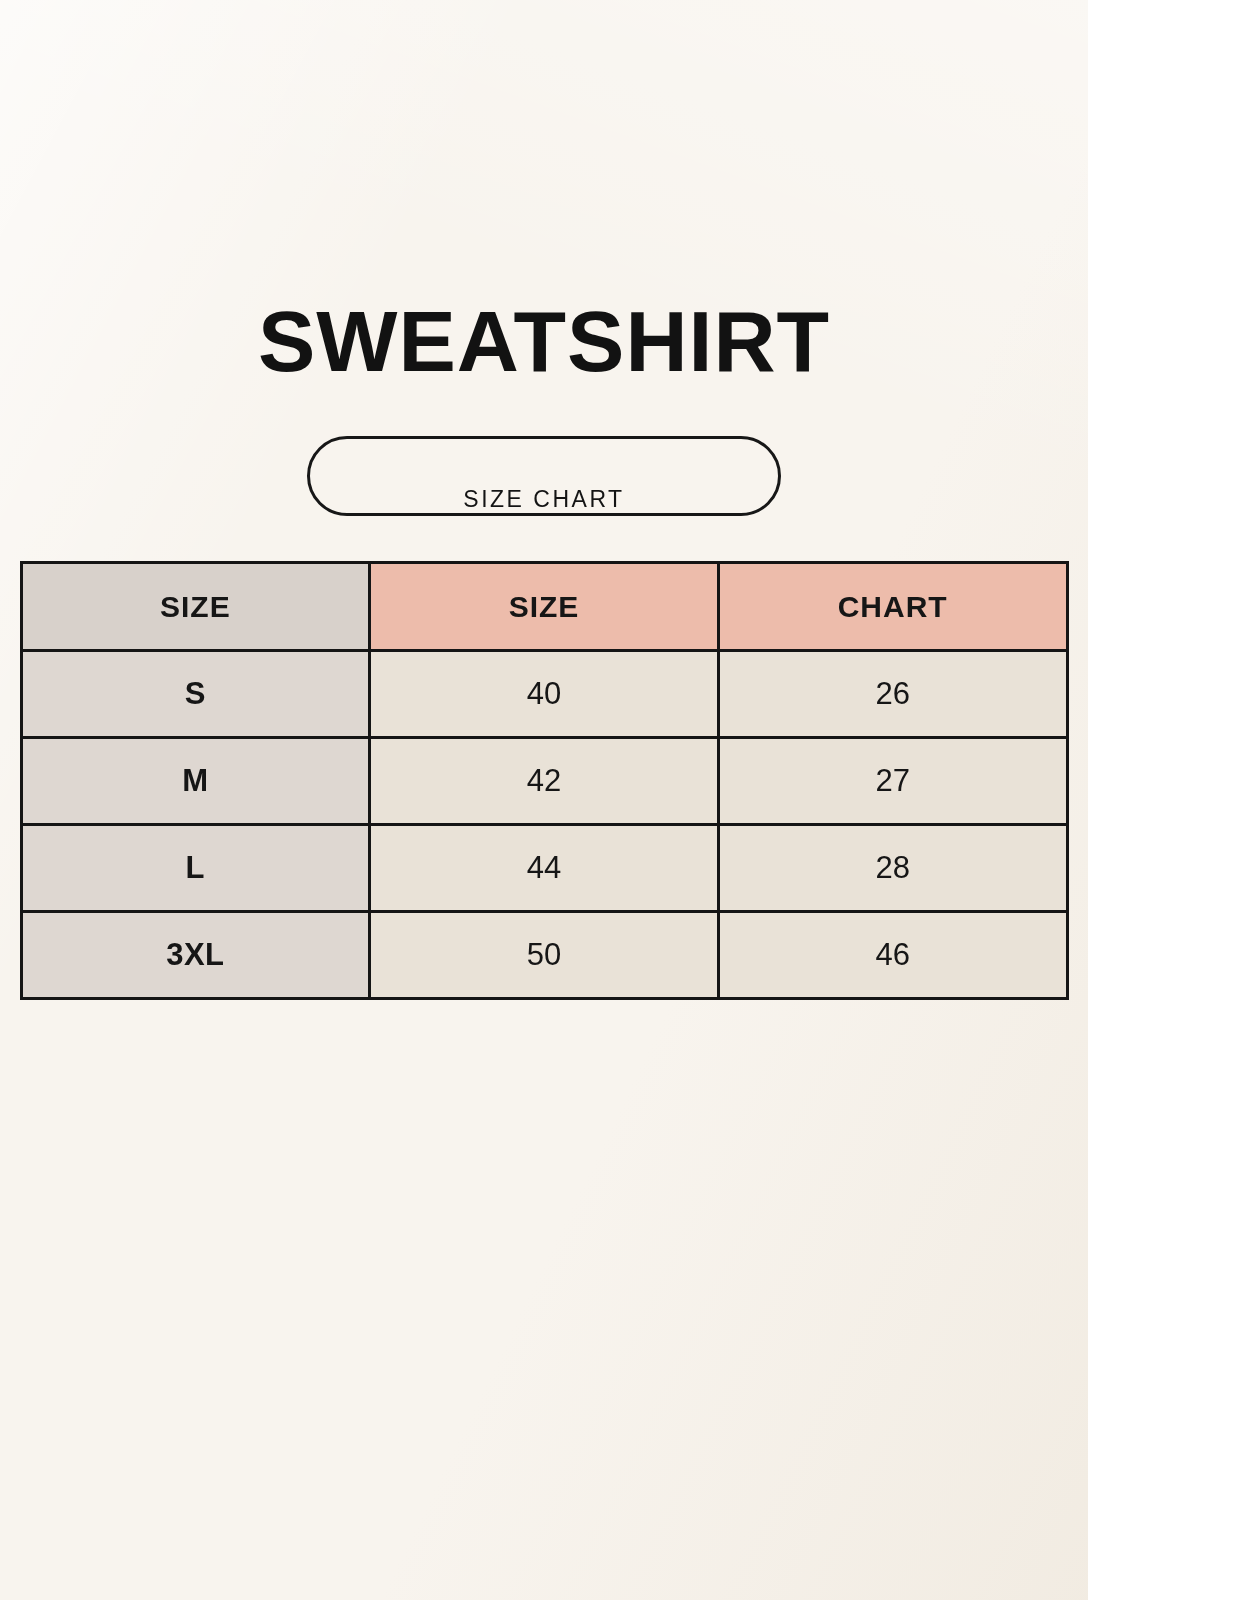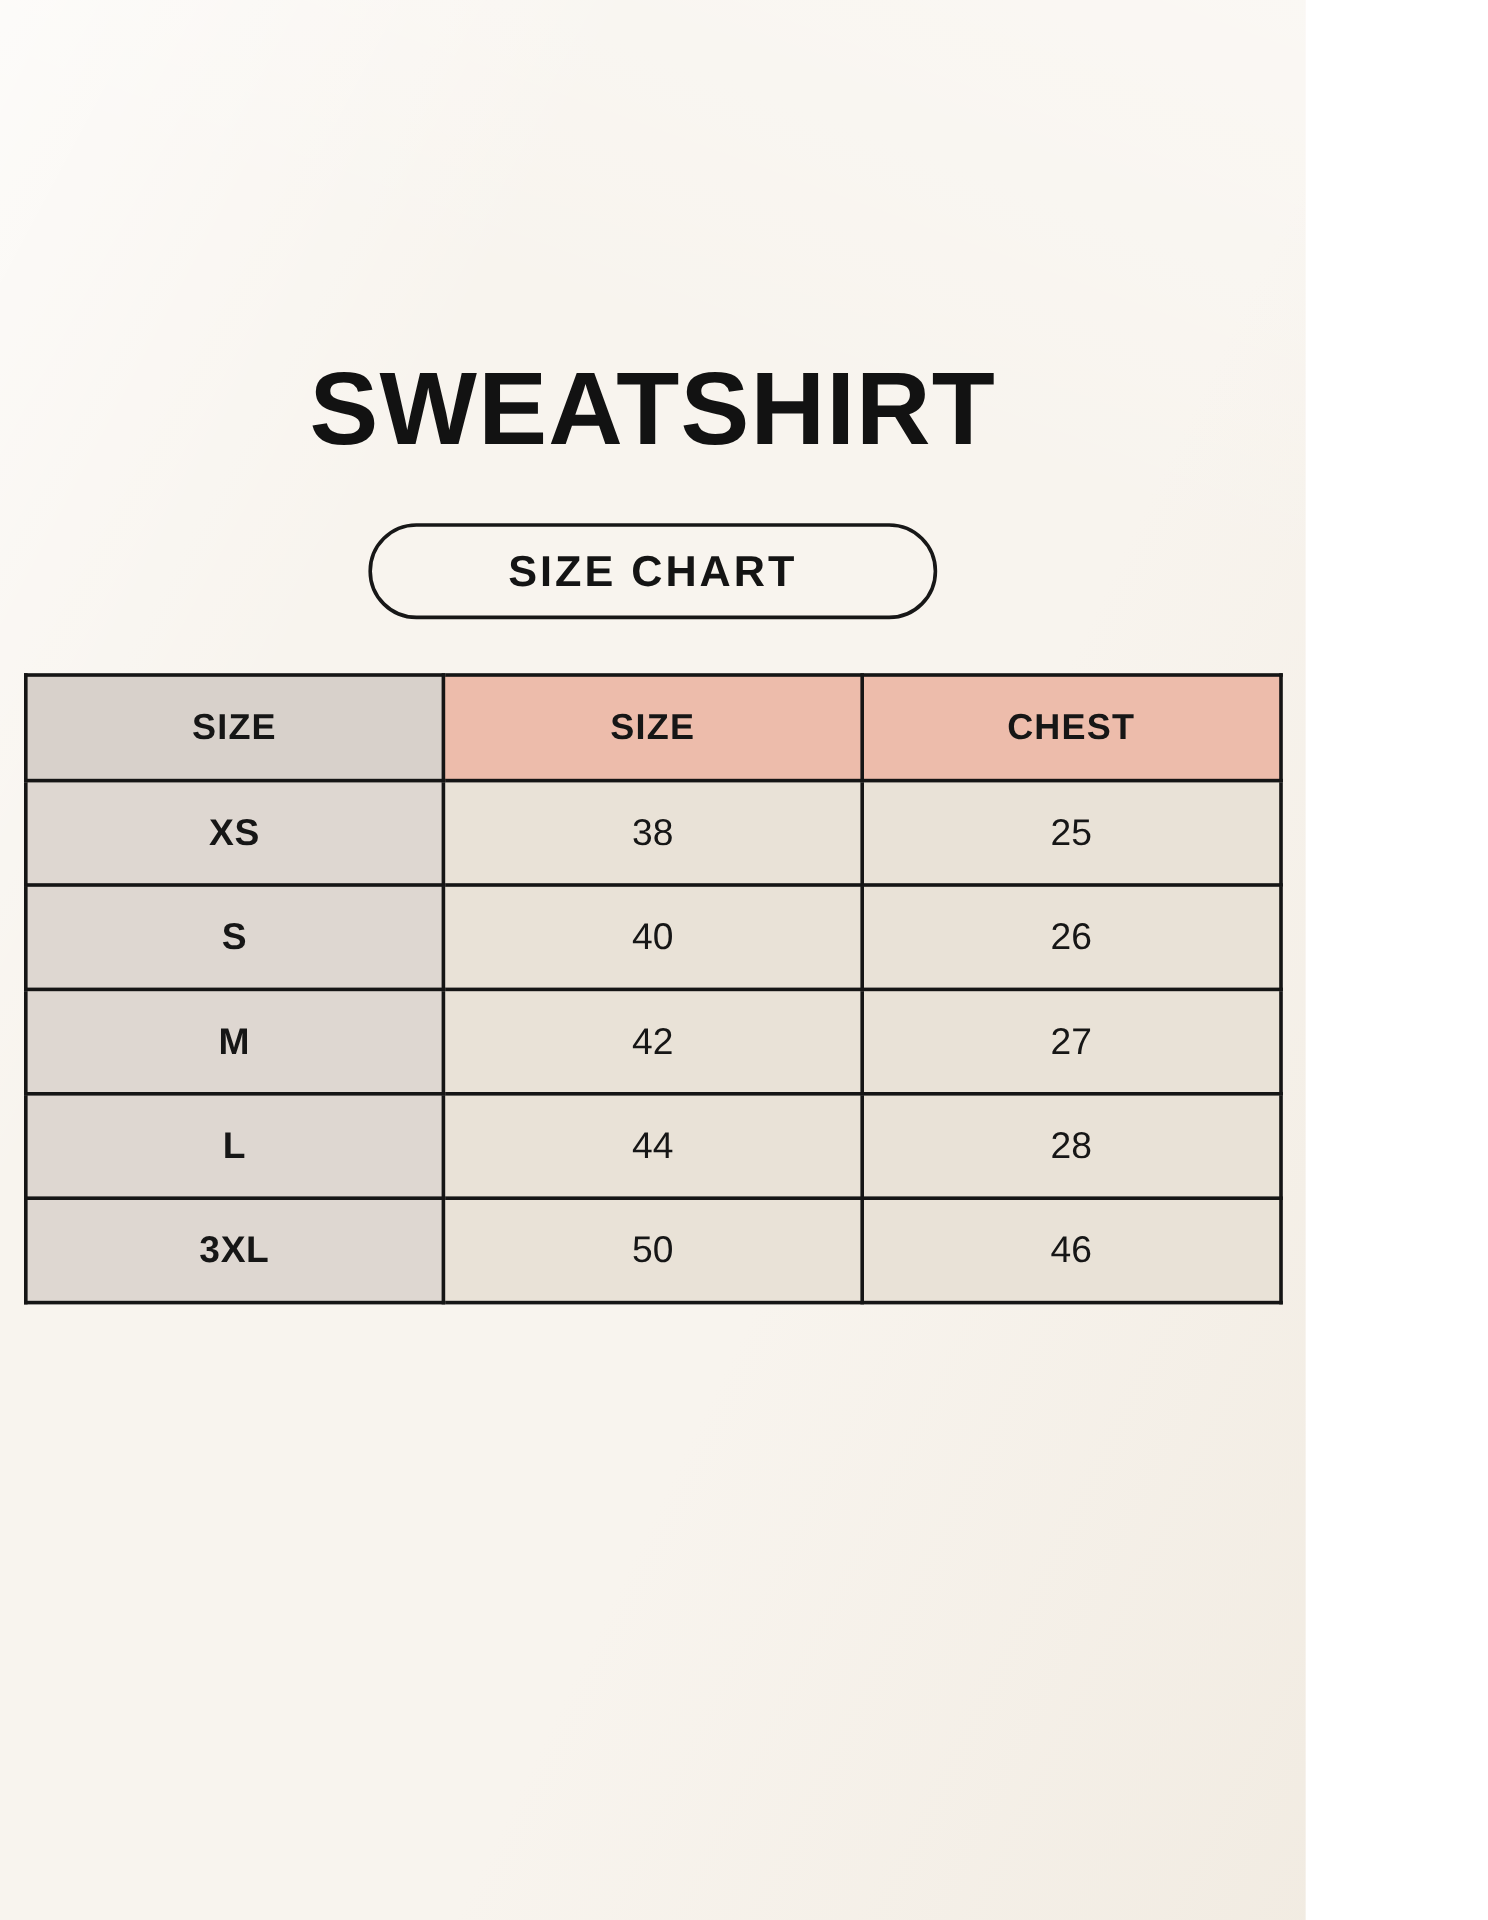--- a/index.html
+++ b/index.html
@@ -38,24 +38,24 @@
     display: flex;
     justify-content: center;
   }
 
   .pill {
     width: 474px;
     height: 80px;
     border: 3px solid #171717;
     border-radius: 46px;
     display: flex;
-    align-items: center;
+    align-items: flex-end;
     justify-content: center;
-    font-size: 36px;
-    font-weight: 700;
+    font-size: 23px;
+    font-weight: 400;
     letter-spacing: 2.5px;
     color: #141414;
     background: transparent;
   }
 
   .table-wrap {
     width: 1049px;
     margin: 45px auto 0 auto;
   }
 
@@ -112,29 +112,24 @@
       <span>SIZE CHART</span>
     </div>
   </div>
 
   <div class="table-wrap">
     <table class="size-chart">
       <thead>
         <tr>
           <th class="col-size">SIZE</th>
           <th class="col-measure">SIZE</th>
-          <th class="col-measure">CHEST</th>
+          <th class="col-measure">CHART</th>
         </tr>
       </thead>
       <tbody>
-          <tr>
-            <td class="label-cell">XS</td>
-            <td class="value-cell">38</td>
-            <td class="value-cell">25</td>
-          </tr>
           <tr>
             <td class="label-cell">S</td>
             <td class="value-cell">40</td>
             <td class="value-cell">26</td>
           </tr>
           <tr>
             <td class="label-cell">M</td>
             <td class="value-cell">42</td>
             <td class="value-cell">27</td>
           </tr>

